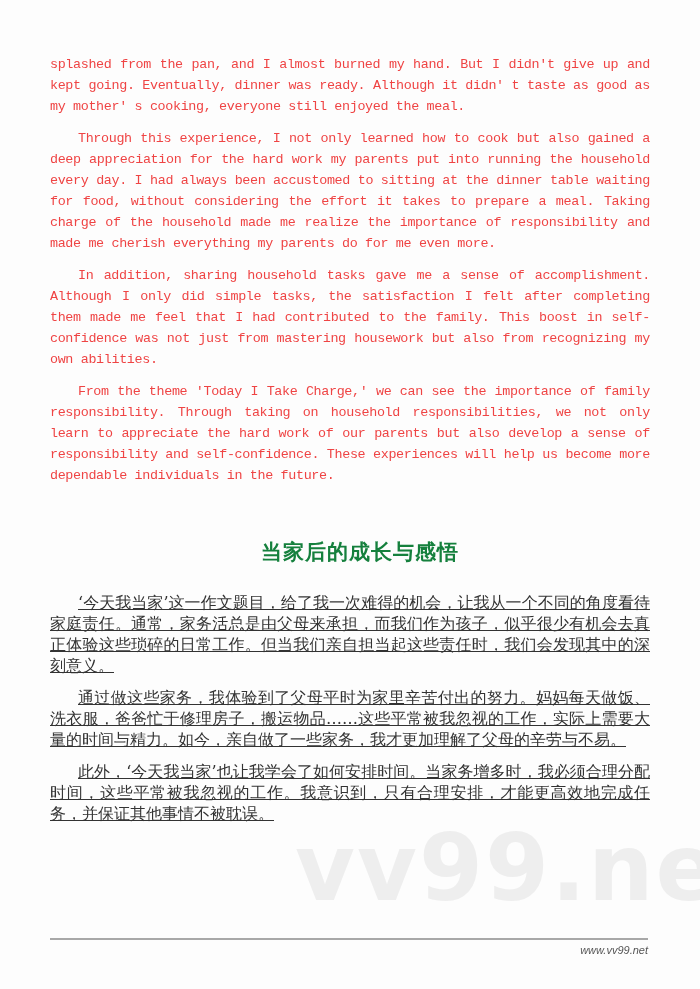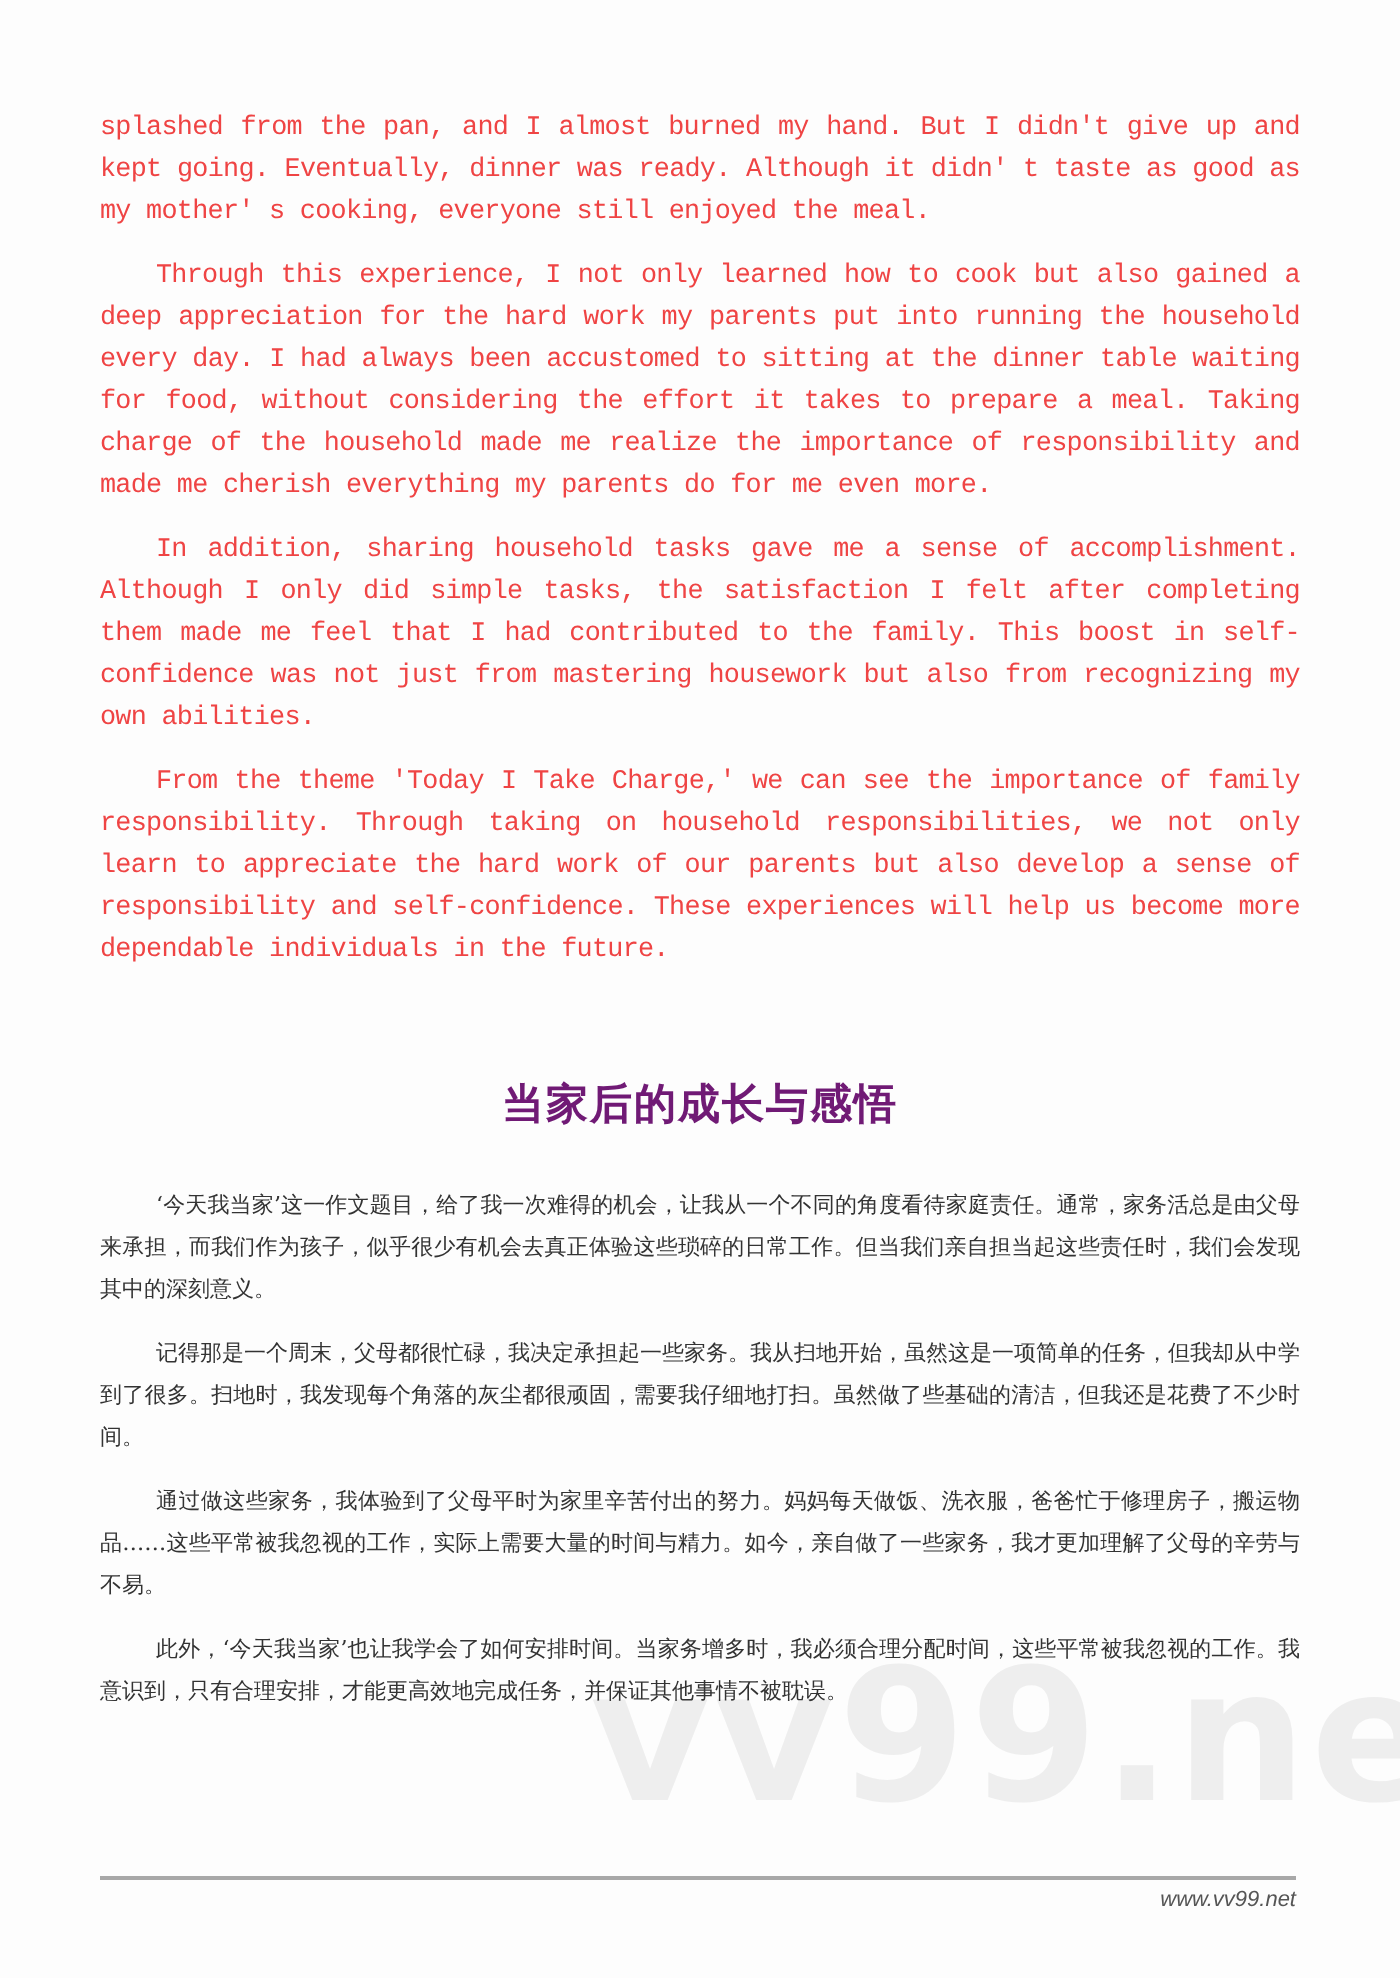--- a/index.html
+++ b/index.html
@@ -9,29 +9,30 @@
     }
     .page { position: absolute; left: 50px; top: 0; width: 600px; }
     .en {
       font-family: "Liberation Mono", "DejaVu Sans Mono", monospace;
       font-size: 13.4px; line-height: 21px; color: #ef4444;
       text-align: justify; margin: 0; letter-spacing: -0.35px;
     }
     .en p { margin: 0 0 11px 0; text-indent: 28px; }
     .en p.cont { text-indent: 0; }
     .title {
-      position: absolute; left: 0; top: 538px; width: 600px; text-align: center;
+      position: absolute; left: 10px; top: 538px; width: 600px; text-align: center;
       font-family: "DejaVu Sans", "Liberation Sans", sans-serif;
-      font-weight: bold; font-size: 21px; color: #701a75; letter-spacing: 1px;
+      font-weight: bold; font-size: 21px; color: #15803d; letter-spacing: 1px;
     }
     .zh {
       position: absolute; left: 0; top: 592px; width: 600px;
       font-family: "DejaVu Serif", "Liberation Serif", serif;
-      font-size: 11px; line-height: 21px; color: #333;
+      font-size: 16px; line-height: 21px; color: #333;
       text-align: justify;
+      text-decoration: underline;
     }
     .zh p { margin: 0 0 11px 0; text-indent: 28px; }
     .rule { position: absolute; left: 50px; top: 938px; width: 598px; height: 0; border-top: 2px solid #a8a8a8; }
     .footer {
       position: absolute; right: 52px; top: 944px;
       font-family: Liberation Sans, sans-serif; font-style: italic;
       font-size: 11px; color: #555;
     }
     .watermark {
       position: absolute; left: 295px; top: 815px;
@@ -50,20 +51,19 @@
     <p class="cont">splashed from the pan, and I almost burned my hand. But I didn't give up and kept going. Eventually, dinner was ready. Although it didn' t taste as good as my mother' s cooking, everyone still enjoyed the meal.</p>
     <p>Through this experience, I not only learned how to cook but also gained a deep appreciation for the hard work my parents put into running the household every day. I had always been accustomed to sitting at the dinner table waiting for food, without considering the effort it takes to prepare a meal. Taking charge of the household made me realize the importance of responsibility and made me cherish everything my parents do for me even more.</p>
     <p>In addition, sharing household tasks gave me a sense of accomplishment. Although I only did simple tasks, the satisfaction I felt after completing them made me feel that I had contributed to the family. This boost in self-confidence was not just from mastering housework but also from recognizing my own abilities.</p>
     <p>From the theme 'Today I Take Charge,' we can see the importance of family responsibility. Through taking on household responsibilities, we not only learn to appreciate the hard work of our parents but also develop a sense of responsibility and self-confidence. These experiences will help us become more dependable individuals in the future.</p>
   </div>
 
   <div class="title">当家后的成长与感悟</div>
 
   <div class="zh">
     <p>‘今天我当家’这一作文题目，给了我一次难得的机会，让我从一个不同的角度看待家庭责任。通常，家务活总是由父母来承担，而我们作为孩子，似乎很少有机会去真正体验这些琐碎的日常工作。但当我们亲自担当起这些责任时，我们会发现其中的深刻意义。</p>
-    <p>记得那是一个周末，父母都很忙碌，我决定承担起一些家务。我从扫地开始，虽然这是一项简单的任务，但我却从中学到了很多。扫地时，我发现每个角落的灰尘都很顽固，需要我仔细地打扫。虽然做了些基础的清洁，但我还是花费了不少时间。</p>
     <p>通过做这些家务，我体验到了父母平时为家里辛苦付出的努力。妈妈每天做饭、洗衣服，爸爸忙于修理房子，搬运物品……这些平常被我忽视的工作，实际上需要大量的时间与精力。如今，亲自做了一些家务，我才更加理解了父母的辛劳与不易。</p>
     <p>此外，‘今天我当家’也让我学会了如何安排时间。当家务增多时，我必须合理分配时间，这些平常被我忽视的工作。我意识到，只有合理安排，才能更高效地完成任务，并保证其他事情不被耽误。</p>
   </div>
 </div>
 
 <div class="rule"></div>
 <div class="footer">www.vv99.net</div>
 
 </body></html>

